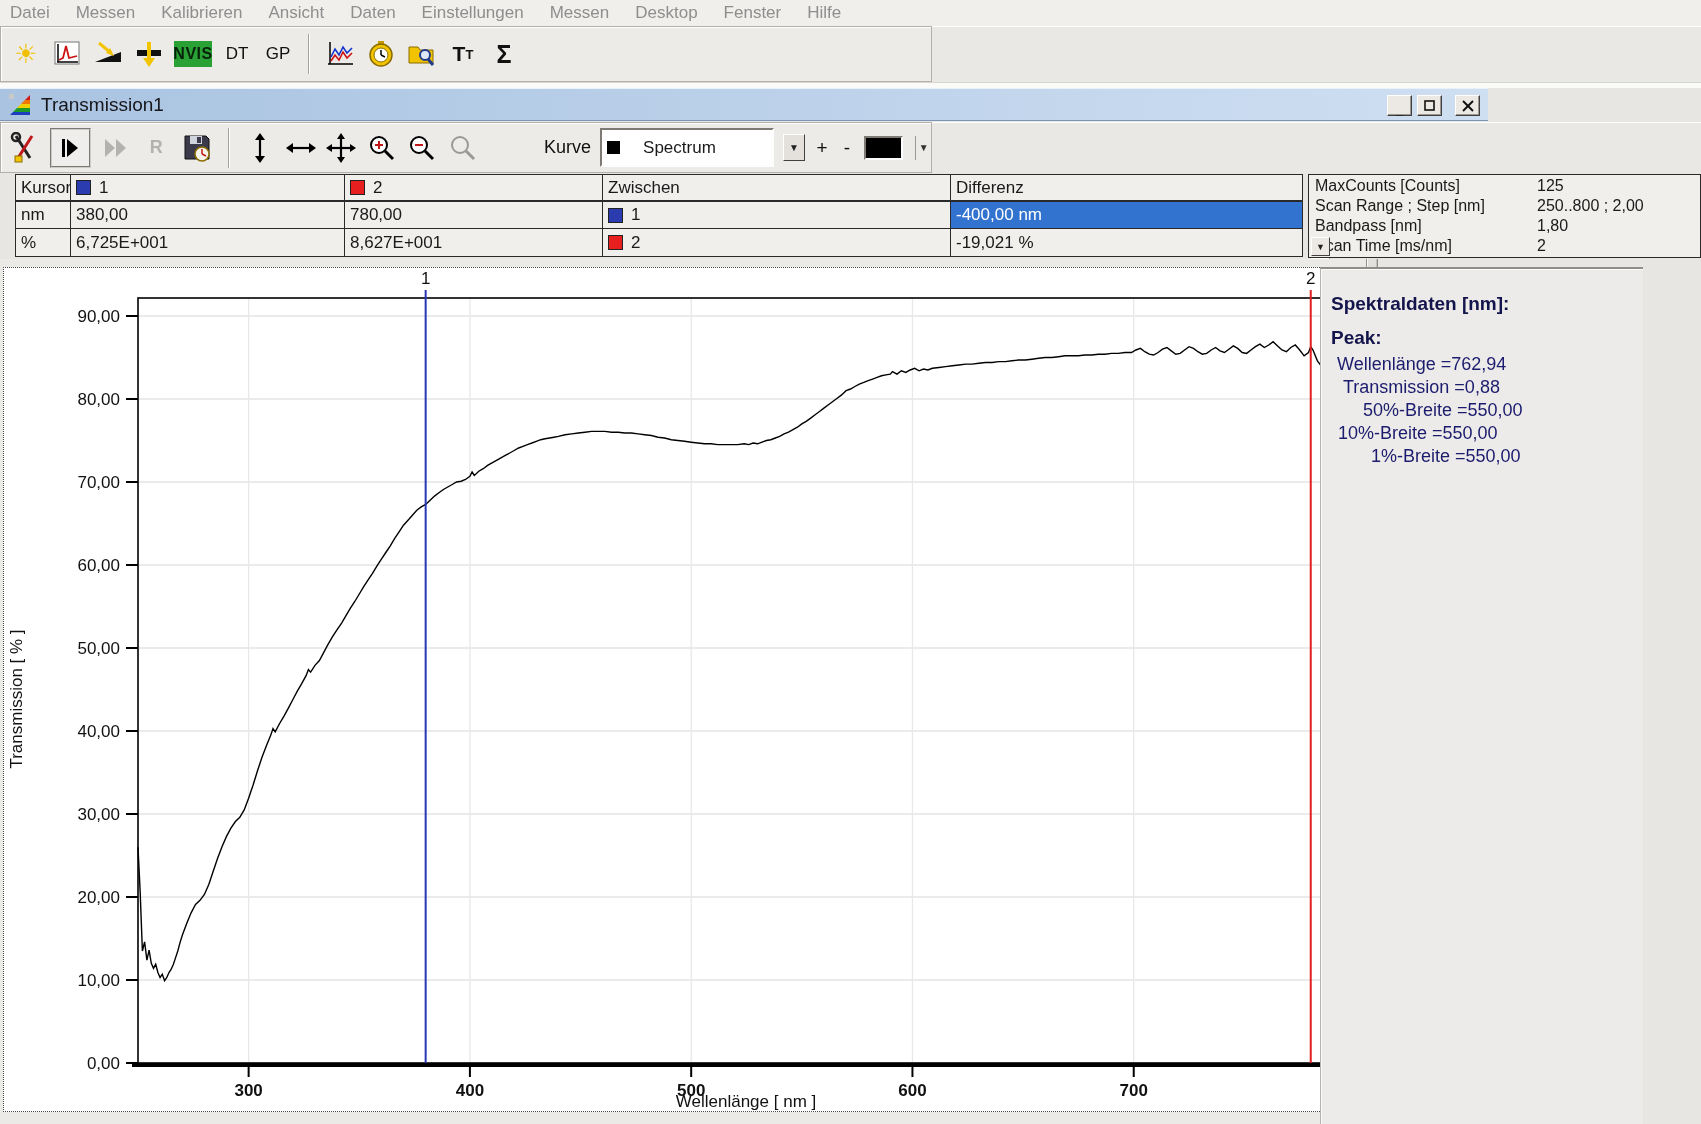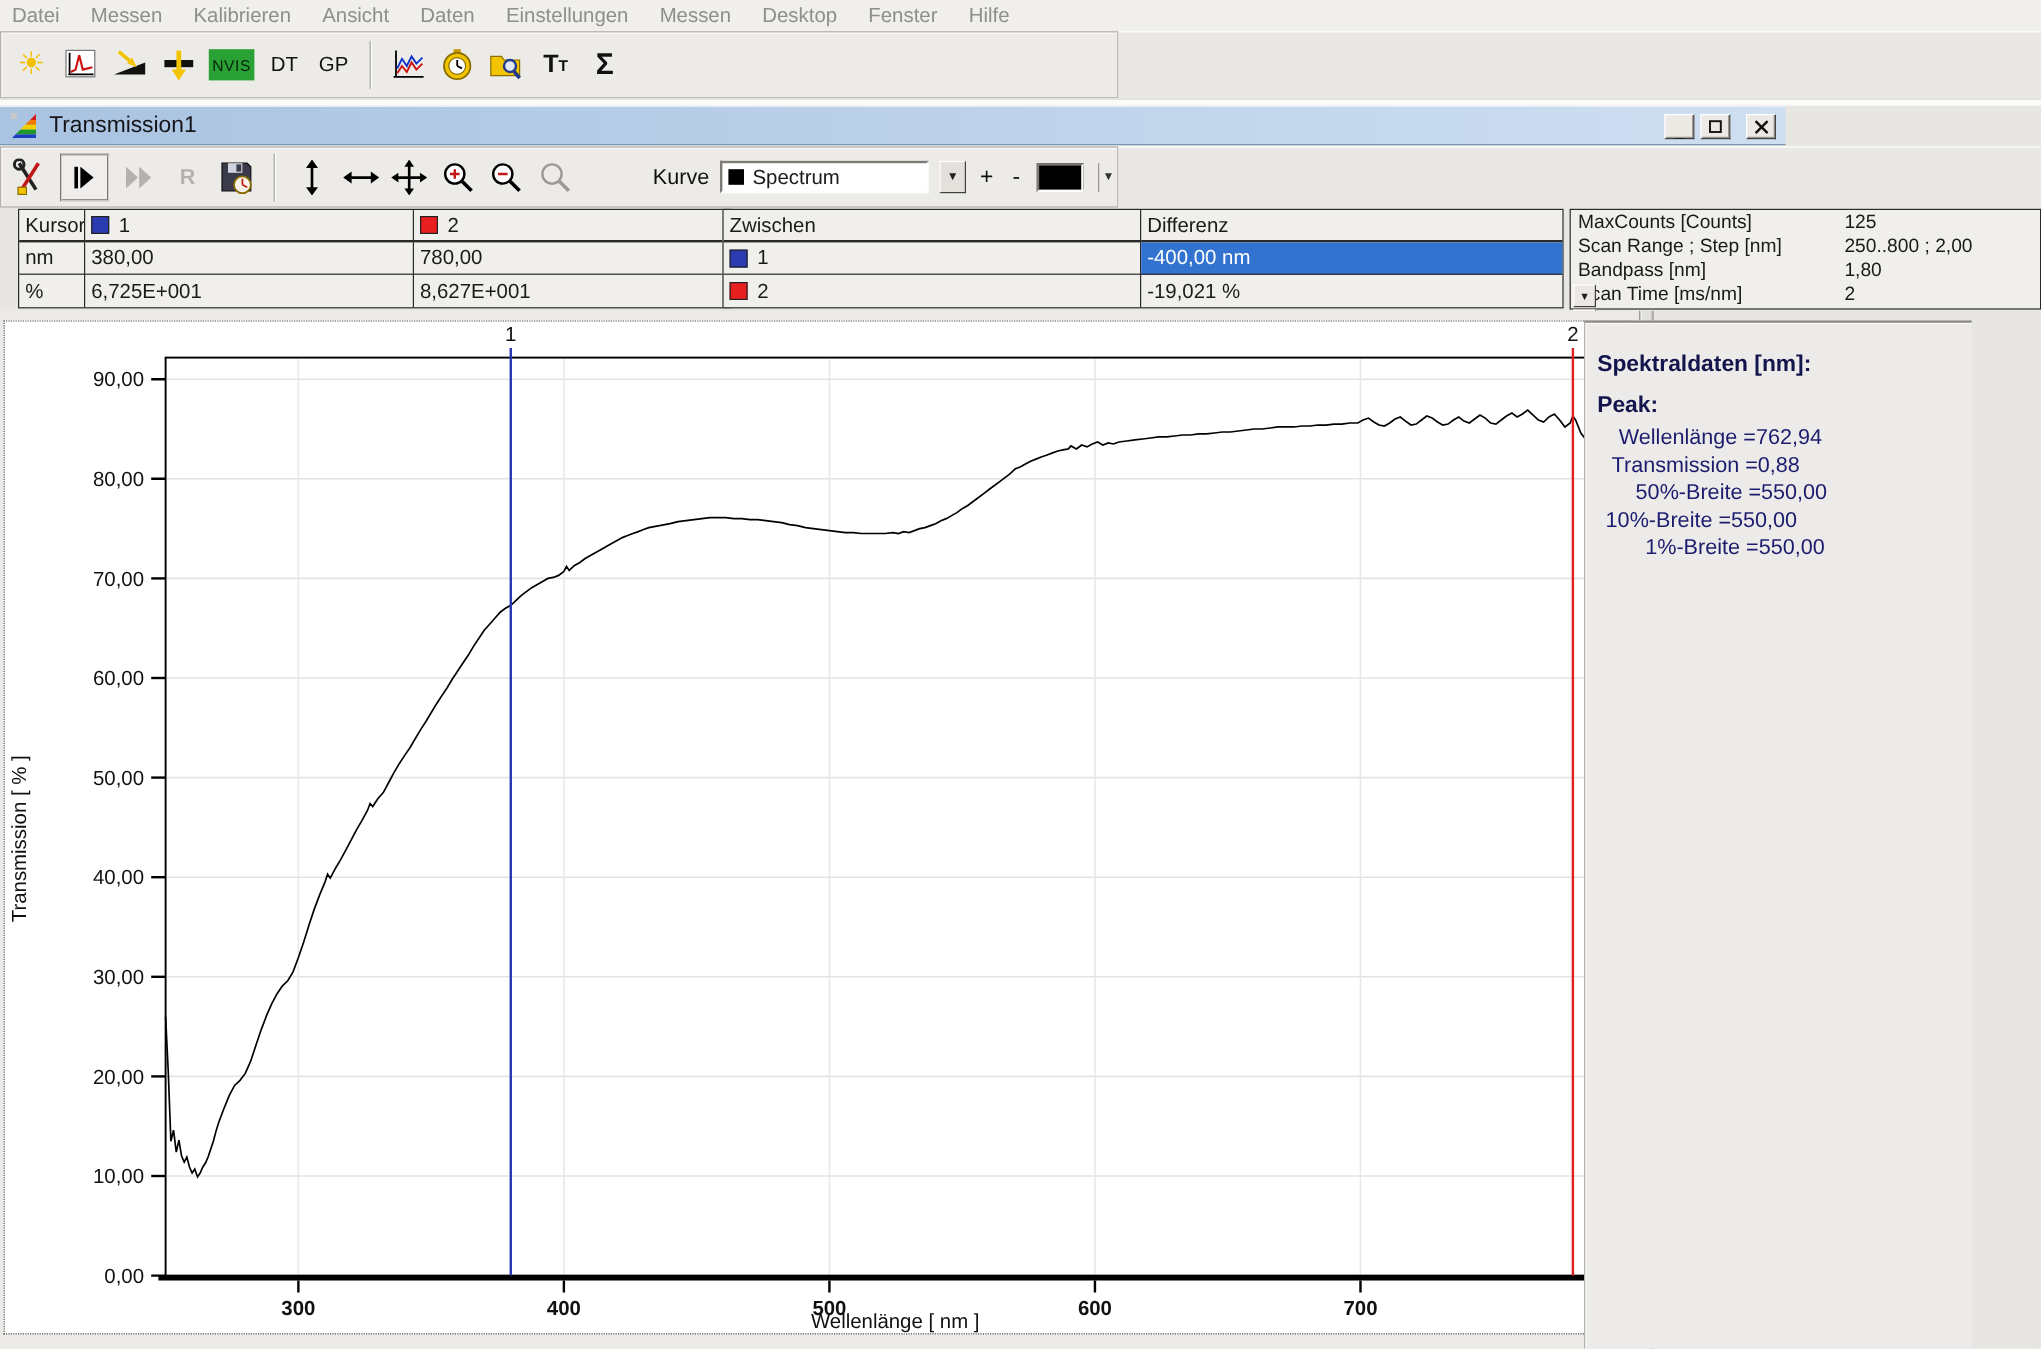--- a/index.html
+++ b/index.html
@@ -29,21 +29,21 @@
     background:#eae8e5; border-top:1px solid #fff;
   }
   .tbtn {
     width:34px; height:38px; display:flex; align-items:center; justify-content:center;
     font-size:17px; color:#111; cursor:default; background:transparent;
   }
   .tbtn.wide { width:40px; }
   .nvis-box {
     width:38px; height:26px; background:#2aa135; color:#06230a;
     display:flex; align-items:center; justify-content:center;
-    font-size:13px; font-weight:normal; letter-spacing:0.5px;
+    font-size:16px; font-weight:bold; letter-spacing:0.5px;
   }
   .tool-sep { width:2px; height:40px; border-left:1px solid #a6a39e; border-right:1px solid #ffffff; margin:0 6px; }
   .sun-glyph { font-family:"DejaVu Sans",sans-serif; font-size:26px; color:#f0c000; }
   .sigma-glyph { font-size:25px; font-weight:bold; }
   .font-glyph b { font-size:21px; } .font-glyph small { font-size:13px; font-weight:bold; }
   
   .topstrip { position:absolute; left:0; top:82px; width:1701px; height:6px; background:#fafaf9; border-top:1px solid #d8d6d2; }
   .titlebar {
     position:absolute; left:0; top:88px; width:1488px; height:33px;
     background:linear-gradient(90deg,#a9c3e1 0%,#bdd2ea 55%,#cfdff2 100%);
@@ -72,23 +72,23 @@
     background:#eae8e5; border-top:1px solid #fff;
   }
   .cbtn { width:32px; height:38px; display:flex; align-items:center; justify-content:center; cursor:default; }
   .play-btn {
     width:42px; height:40px; background:#f0eeec;
     border:2px groove #cfccc7; display:flex; align-items:center; justify-content:center;
   }
   .gray-txt { color:#b4b2ae; font-size:18px; font-weight:bold; }
   .kurve-label { font-size:18px; color:#111; }
   .curve-select {
-    width:176px; height:27px; background:#ffffff;
+    width:176px; height:39px; background:#ffffff;
     border:2px solid; border-color:#7e7b77 #fdfdfd #fdfdfd #7e7b77;
-    display:flex; align-items:center; gap:7px; padding-left:5px; font-size:17px;text-align:right;
+    display:flex; align-items:center; gap:23px; padding-left:5px; font-size:17px;text-align:right;
   }
   .curve-swatch-sq { width:13px; height:13px; background:#000; display:inline-block; }
   .dd-btn {
     width:23px; height:27px; background:#e4e1dd;
     border:1px solid #404040; border-top-color:#fff; border-left-color:#fff;
     display:flex; align-items:center; justify-content:center; font-size:10px; color:#222;
   }
   .pm-btn { font-size:19px; color:#111; width:16px; text-align:center; cursor:default; }
   .color-swatch {
     width:40px; height:24px; background:#000;
@@ -148,21 +148,21 @@
     box-shadow:inset 1px 0 0 #fbfbfa, inset -1px 0 0 #c4c1bc;
   }
   .spectral-panel {
     position:absolute; left:1320px; top:267px; width:323px; height:857px;
     background:#ecebe9; border-top:2px solid #8f8d88; border-left:1px solid #b5b2ad;
     box-shadow:inset 1px 1px 0 #fbfbfa;
   }
   .sp-title { font-size:19px; font-weight:bold; color:#14144c; margin:24px 0 0 10px; }
   .sp-peak  { font-size:19px; font-weight:bold; color:#14144c; margin:12px 0 4px 10px; }
   .sp-item  { font-size:18px; color:#1c1c6e; height:23px; line-height:23px; }
-  .sp-i0 { padding-left:28px; } .sp-i1 { padding-left:22px; }
+  .sp-i0 { padding-left:16px; } .sp-i1 { padding-left:22px; }
   .sp-i2 { padding-left:42px; } .sp-i3 { padding-left:17px; } .sp-i4 { padding-left:50px; }
   
   svg.icon { display:block; }
 </style>
 </head>
 <body>
 
 <div class="menubar">
   <span>Datei</span>
   <span>Messen</span>

